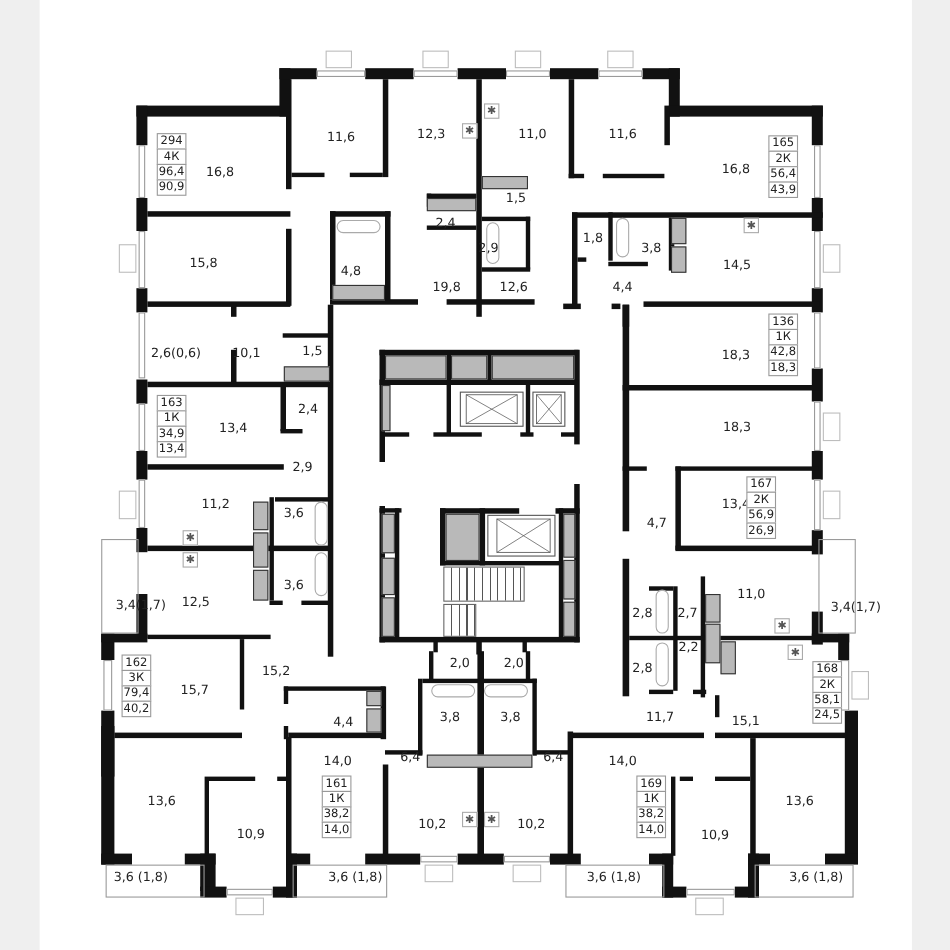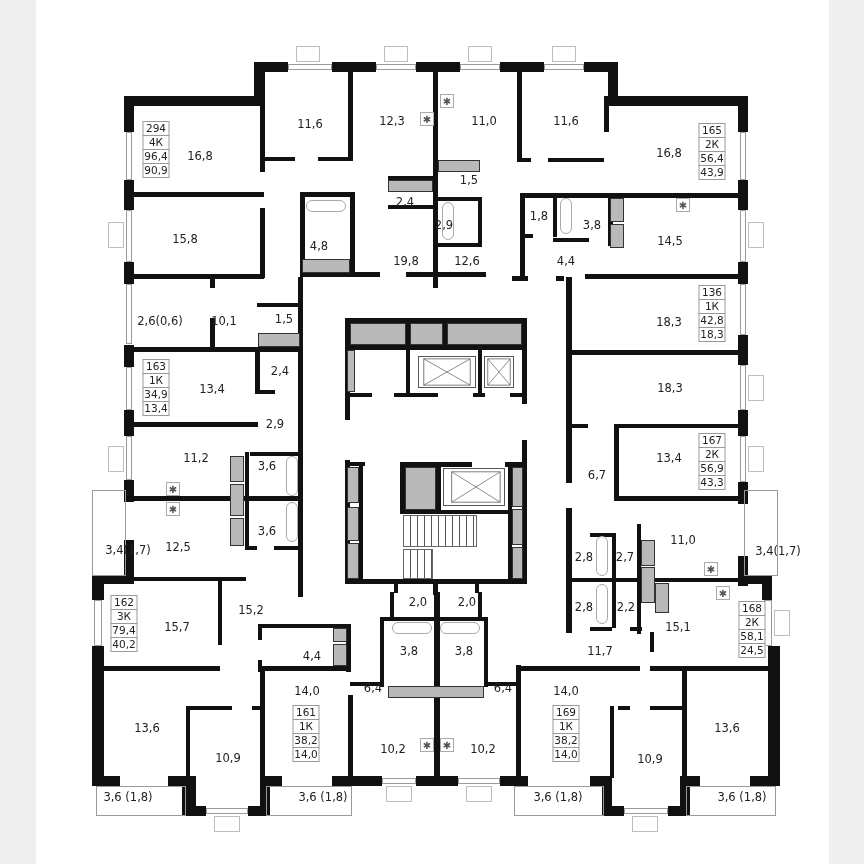--- a/index.html
+++ b/index.html
@@ -334,39 +334,39 @@
   <span class="lbl" style="left:160px;top:321px">2,6(0,6)</span>
   <span class="lbl" style="left:224px;top:321px">10,1</span>
   <span class="lbl" style="left:284px;top:319px">1,5</span>
   <span class="lbl" style="left:669px;top:322px">18,3</span>
   <span class="lbl" style="left:280px;top:371px">2,4</span>
   <span class="lbl" style="left:212px;top:389px">13,4</span>
   <span class="lbl" style="left:670px;top:388px">18,3</span>
   <span class="lbl" style="left:275px;top:424px">2,9</span>
   <span class="lbl" style="left:196px;top:458px">11,2</span>
   <span class="lbl" style="left:267px;top:466px">3,6</span>
-  <span class="lbl" style="left:597px;top:475px">6,7</span>
+  <span class="lbl" style="left:597px;top:475px">4,7</span>
   <span class="lbl" style="left:669px;top:458px">13,4</span>
   <span class="lbl" style="left:267px;top:531px">3,6</span>
   <span class="lbl" style="left:178px;top:547px">12,5</span>
   <span class="lbl" style="left:128px;top:550px">3,4(1,7)</span>
   <span class="lbl" style="left:683px;top:540px">11,0</span>
   <span class="lbl" style="left:778px;top:551px">3,4(1,7)</span>
   <span class="lbl" style="left:584px;top:557px">2,8</span>
   <span class="lbl" style="left:625px;top:557px">2,7</span>
   <span class="lbl" style="left:584px;top:607px">2,8</span>
-  <span class="lbl" style="left:626px;top:607px">2,2</span>
+  <span class="lbl" style="left:626px;top:588px">2,2</span>
   <span class="lbl" style="left:418px;top:602px">2,0</span>
   <span class="lbl" style="left:467px;top:602px">2,0</span>
   <span class="lbl" style="left:251px;top:610px">15,2</span>
   <span class="lbl" style="left:177px;top:627px">15,7</span>
   <span class="lbl" style="left:312px;top:656px">4,4</span>
   <span class="lbl" style="left:409px;top:651px">3,8</span>
   <span class="lbl" style="left:464px;top:651px">3,8</span>
-  <span class="lbl" style="left:678px;top:627px">15,1</span>
+  <span class="lbl" style="left:678px;top:655px">15,1</span>
   <span class="lbl" style="left:600px;top:651px">11,7</span>
   <span class="lbl" style="left:307px;top:691px">14,0</span>
   <span class="lbl" style="left:373px;top:688px">6,4</span>
   <span class="lbl" style="left:503px;top:688px">6,4</span>
   <span class="lbl" style="left:566px;top:691px">14,0</span>
   <span class="lbl" style="left:147px;top:728px">13,6</span>
   <span class="lbl" style="left:228px;top:758px">10,9</span>
   <span class="lbl" style="left:393px;top:749px">10,2</span>
   <span class="lbl" style="left:483px;top:749px">10,2</span>
   <span class="lbl" style="left:650px;top:759px">10,9</span>
@@ -393,44 +393,44 @@
     <div>1К</div>
     <div>42,8</div>
     <div>18,3</div>
   </div>
   <div class="badge" style="left:156px;top:360px">
     <div>163</div>
     <div>1К</div>
     <div>34,9</div>
     <div>13,4</div>
   </div>
-  <div class="badge" style="left:712px;top:434px">
+  <div class="badge" style="left:692px;top:434px">
     <div>167</div>
     <div>2К</div>
     <div>56,9</div>
-    <div>43,3</div>
+    <div>26,9</div>
   </div>
   <div class="badge" style="left:124px;top:596px">
     <div>162</div>
     <div>3К</div>
     <div>79,4</div>
     <div>40,2</div>
   </div>
   <div class="badge" style="left:752px;top:602px">
     <div>168</div>
     <div>2К</div>
     <div>58,1</div>
     <div>24,5</div>
   </div>
   <div class="badge" style="left:306px;top:706px">
     <div>161</div>
     <div>1К</div>
     <div>38,2</div>
     <div>14,0</div>
   </div>
-  <div class="badge" style="left:566px;top:706px">
+  <div class="badge" style="left:592px;top:706px">
     <div>169</div>
     <div>1К</div>
     <div>38,2</div>
     <div>14,0</div>
   </div>
 
 </div>
 
 </body></html>

